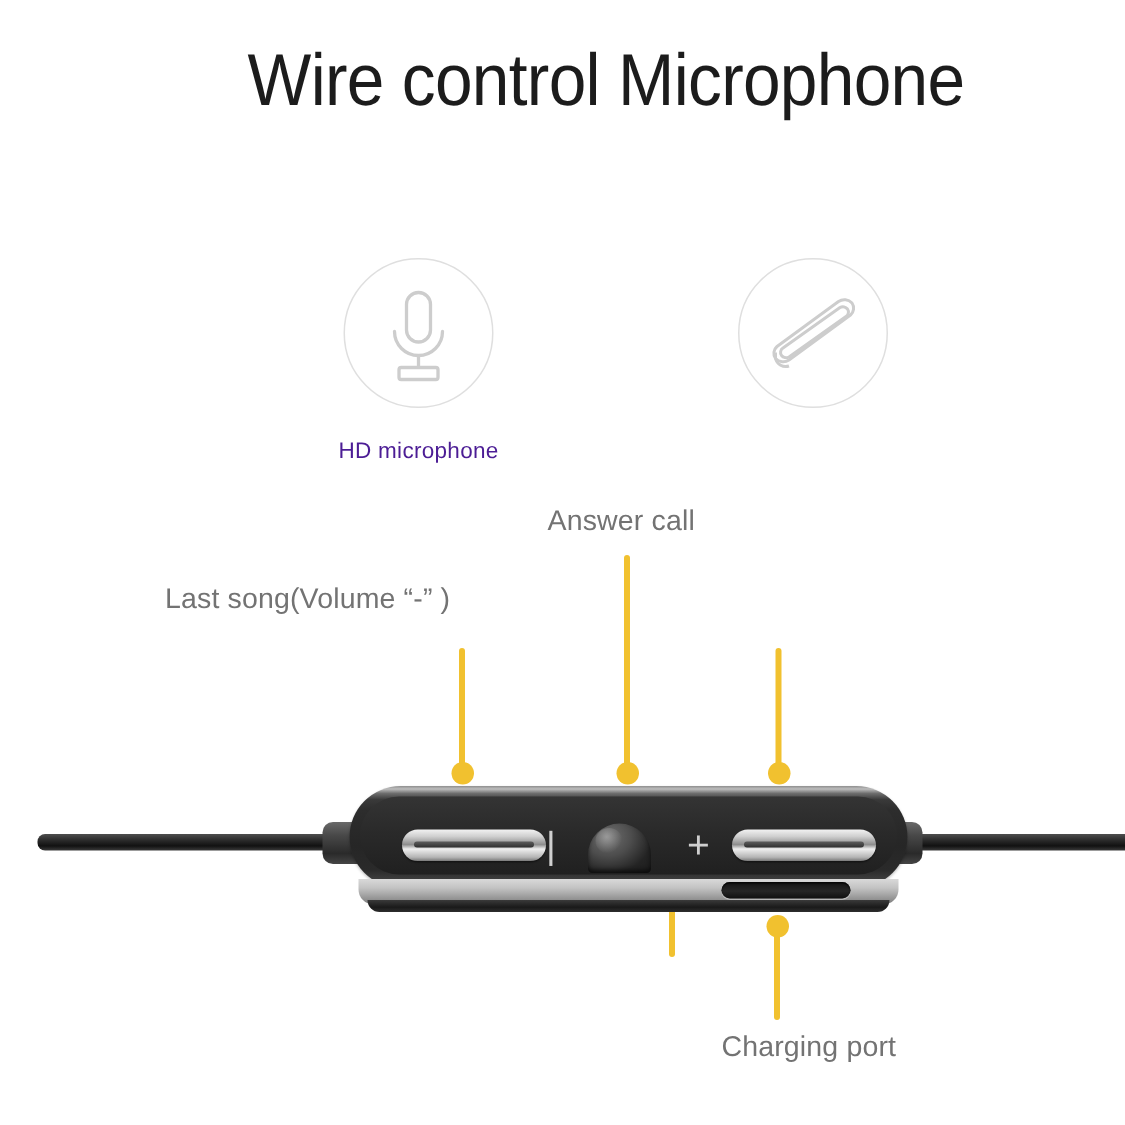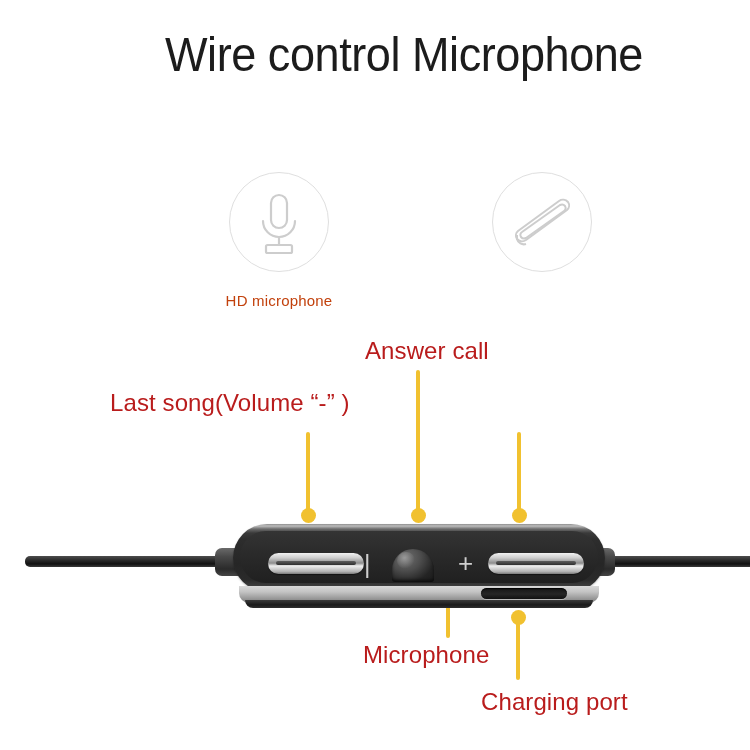--- a/index.html
+++ b/index.html
@@ -50,32 +50,32 @@
     margin: 0 auto;
     border: 1.4px solid #dfdfdf;
     border-radius: 50%;
     box-sizing: border-box;
     position: relative;
   }
   .feature .ring svg { display: block; }
   .feature .cap {
     margin-top: 20px;
     font-size: 15px;
-    color: #c2410c;
+    color: #4c1d95;
     letter-spacing: 0.2px;
     white-space: nowrap;
   }
   #feature-mic  { left: 145px; top: 172px; }
   #feature-side { left: 408px; top: 172px; }
 
   
   .callout {
     position: absolute;
-    font-size: 24px;
-    color: #b91c1c;
+    font-size: 19px;
+    color: #737373;
     white-space: nowrap;
     letter-spacing: 0.1px;
   }
   #label-answer   { left: 336px; top: 337px; }
   #label-last     { left: 81px;  top: 389px; text-align: right; }
   #label-next     { left: 444px; top: 389px; }
   #label-mic      { left: 334px; top: 641px; }
   #label-charge   { left: 452px; top: 688px; }
 
   
@@ -248,21 +248,20 @@
           <path d="M25 58 L66 28 a7 7 0 0 1 9 1 a6 6 0 0 1 -1 8 L33 67 a7 7 0 0 1 -9 -1 a6 6 0 0 1 1 -8 Z"></path>
           <path d="M29 59 L67 32 a4 4 0 0 1 5 1 a3.5 3.5 0 0 1 -1 5 L33 65 a4 4 0 0 1 -5 -1 a3.5 3.5 0 0 1 1 -5 Z"></path>
           <path d="M24 62 L24 66 a7 7 0 0 0 9 5"></path>
         </g>
       </svg>
     </div>
   </div>
 
   <div class="callout" id="label-answer">Answer call</div>
   <div class="callout" id="label-last">Last song(Volume “-” )</div>
-  <div class="callout" id="label-mic">Microphone</div>
   <div class="callout" id="label-charge">Charging port</div>
 
   <div class="leader" style="left:277px; top:432px; height:84px;"></div>
   <div class="dot" style="left:272px; top:508px;"></div>
 
   <div class="leader" style="left:387px; top:370px; height:146px;"></div>
   <div class="dot" style="left:382px; top:508px;"></div>
 
   <div class="leader" style="left:488px; top:432px; height:84px;"></div>
   <div class="dot" style="left:483px; top:508px;"></div>

